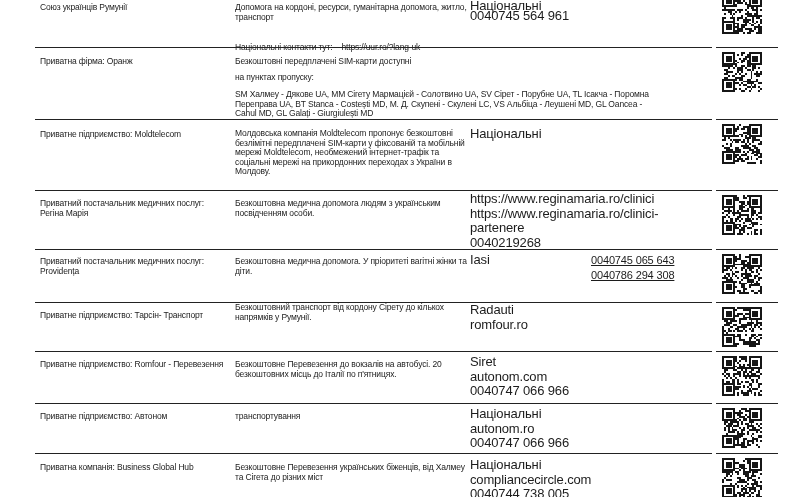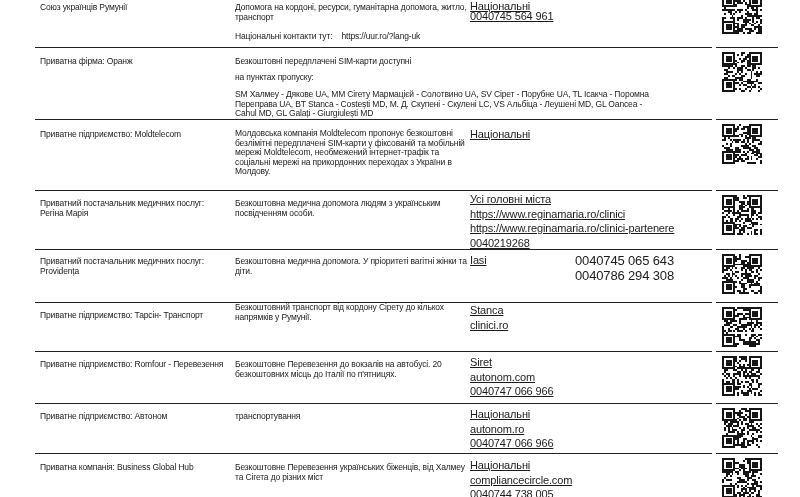--- a/index.html
+++ b/index.html
@@ -6,38 +6,38 @@
   body{width:800px;height:497px;overflow:hidden;font-family:"Liberation Sans",sans-serif;color:#1c1c1c;letter-spacing:-0.15px;}
   .page{position:relative;width:800px;height:395px;background:#fff;padding-left:36px;}
   .row{position:absolute;left:35px;width:765px;}
   .sep{position:absolute;top:0;border-top:1.6px solid #222;}
   .sep.main{left:0;width:677px;}
   .sep.qrs{left:681px;width:62px;}
   .name{position:absolute;left:5px;width:188px;font-size:8.5px;line-height:10px;}
   .desc{position:absolute;left:200px;width:240px;font-size:8.5px;line-height:10px;}
   .desc .para{margin:0;}
   .desc .wide{width:428px;line-height:9.5px;}
-  .contact{position:absolute;left:435px;width:205px;font-size:11px;text-decoration:underline;}
+  .contact{position:absolute;left:435px;width:205px;font-size:13px;}
   .contact.tight>div{line-height:10px;}
   .contact.spaced>div{line-height:14.5px;}
-  .phones{position:absolute;left:540px;width:115px;font-size:13px;}
+  .phones{position:absolute;left:556px;width:115px;font-size:11px;text-decoration:underline;}
   .phones>div{line-height:15px;}
   .qr{position:absolute;left:687px;width:40px;height:40px;}
   .link{margin-left:9px;}
 </style>
 </head>
 <body>
 
 <div class="page">
 
   <div class="row" style="top:0;height:47px">
     <div class="name" style="top:2px">Союз українців Румунії</div>
     <div class="desc" style="top:2px">
       <div class="para">Допомога на кордоні, ресурси, гуманітарна допомога, житло, транспорт</div>
-      <div style="margin-top:9px">
+      <div style="margin-top:20px">
         <span>Національні контакти тут:</span><span class="link">https://uur.ro/?lang-uk</span>
       </div>
     </div>
     <div class="contact tight" style="top:1px">
       <div>Національні</div>
       <div>0040745 564 961</div>
     </div>
     <div class="qr" style="top:-6px"><svg viewBox="0 0 21 21" width="100%" height="100%" shape-rendering="crispEdges" fill="#161616">
           <rect x="0" y="0" width="1" height="1"></rect>
           <rect x="1" y="0" width="1" height="1"></rect>
@@ -773,21 +773,20 @@
   </div>
 
   <div class="row" style="top:190px;height:59px">
     <div class="sep main"></div>
     <div class="sep qrs"></div>
     <div class="name" style="top:8px">Приватний постачальник медичних послуг: Регіна Марія</div>
     <div class="desc" style="top:8px">
       <div class="para">Безкоштовна медична допомога людям з українським посвідченням особи.</div>
     </div>
     <div class="contact spaced" style="top:2px">
-      <div>Усі головні міста</div>
       <div>https://www.reginamaria.ro/clinici</div>
       <div>https://www.reginamaria.ro/clinici-partenere</div>
       <div>0040219268</div>
     </div>
     <div class="qr" style="top:5px"><svg viewBox="0 0 21 21" width="100%" height="100%" shape-rendering="crispEdges" fill="#161616">
           <rect x="0" y="0" width="1" height="1"></rect>
           <rect x="1" y="0" width="1" height="1"></rect>
           <rect x="2" y="0" width="1" height="1"></rect>
           <rect x="3" y="0" width="1" height="1"></rect>
           <rect x="4" y="0" width="1" height="1"></rect>
@@ -1291,22 +1290,22 @@
   </div>
 
   <div class="row" style="top:302px;height:49px">
     <div class="sep main"></div>
     <div class="sep qrs"></div>
     <div class="name" style="top:8px">Приватне підприємство: Тарсін- Транспорт</div>
     <div class="desc" style="top:0">
       <div class="para">Безкоштовний транспорт від кордону Сірету до кількох напрямків у Румунії.</div>
     </div>
     <div class="contact spaced" style="top:1px">
-      <div>Stanca</div>
-      <div>clinici.ro</div>
+      <div>Radauti</div>
+      <div>romfour.ro</div>
     </div>
     <div class="qr" style="top:5px"><svg viewBox="0 0 21 21" width="100%" height="100%" shape-rendering="crispEdges" fill="#161616">
           <rect x="0" y="0" width="1" height="1"></rect>
           <rect x="1" y="0" width="1" height="1"></rect>
           <rect x="2" y="0" width="1" height="1"></rect>
           <rect x="3" y="0" width="1" height="1"></rect>
           <rect x="4" y="0" width="1" height="1"></rect>
           <rect x="5" y="0" width="1" height="1"></rect>
           <rect x="6" y="0" width="1" height="1"></rect>
           <rect x="8" y="0" width="1" height="1"></rect>

